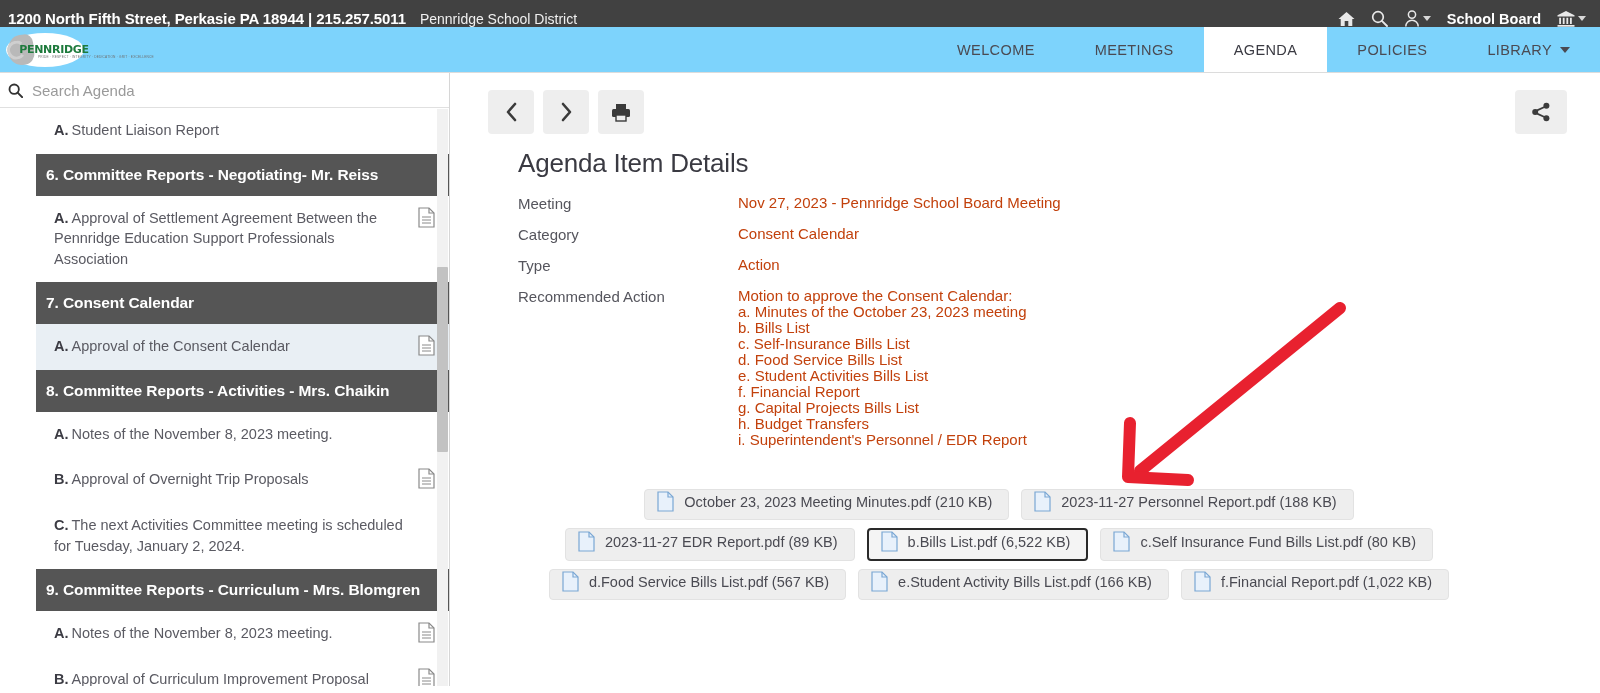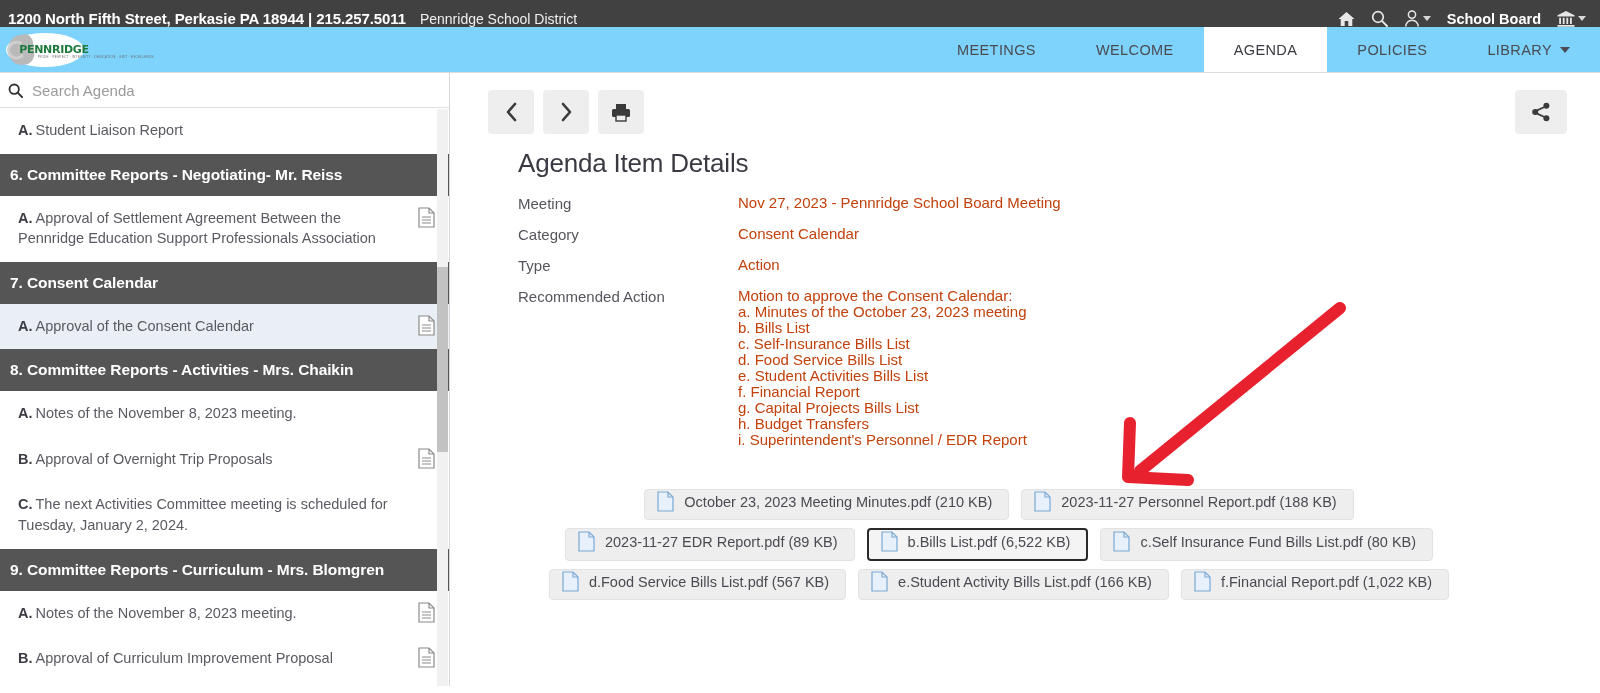--- a/index.html
+++ b/index.html
@@ -177,20 +177,21 @@
     font-family: "Liberation Sans", sans-serif;
     width: 100%;
     background: transparent;
   }
   .search-input::placeholder { color: #9a9a9a; }
 
   .agenda-list {
     flex: 1;
     overflow: hidden;
     position: relative;
+    padding-left: 36px;
   }
   .agenda-section {
     background: #555555;
     color: #ffffff;
     font-weight: 700;
     font-size: 15.5px;
     padding: 12px 10px;
     letter-spacing: -0.1px;
     cursor: pointer;
   }
@@ -376,24 +377,24 @@
   <div class="logo-wrap">
     <div class="logo">
       <div class="logo-oval"></div>
       <div class="logo-ram"></div>
       <div class="logo-text">PENNRIDGE</div>
       <div class="logo-sub">PRIDE  ·  RESPECT  ·  INTEGRITY  ·  DEDICATION  ·  GRIT  ·  EXCELLENCE</div>
     </div>
   </div>
   <div class="nav-items">
     <div class="nav-item">
+        <span>WELCOME</span>
+      </div>
+    <div class="nav-item">
         <span>MEETINGS</span>
-      </div>
-    <div class="nav-item">
-        <span>WELCOME</span>
       </div>
     <div class="nav-item active">
         <span>AGENDA</span>
       </div>
     <div class="nav-item">
         <span>POLICIES</span>
       </div>
     <div class="nav-item">
       <span>LIBRARY</span>
       <span class="nav-caret"></span>

